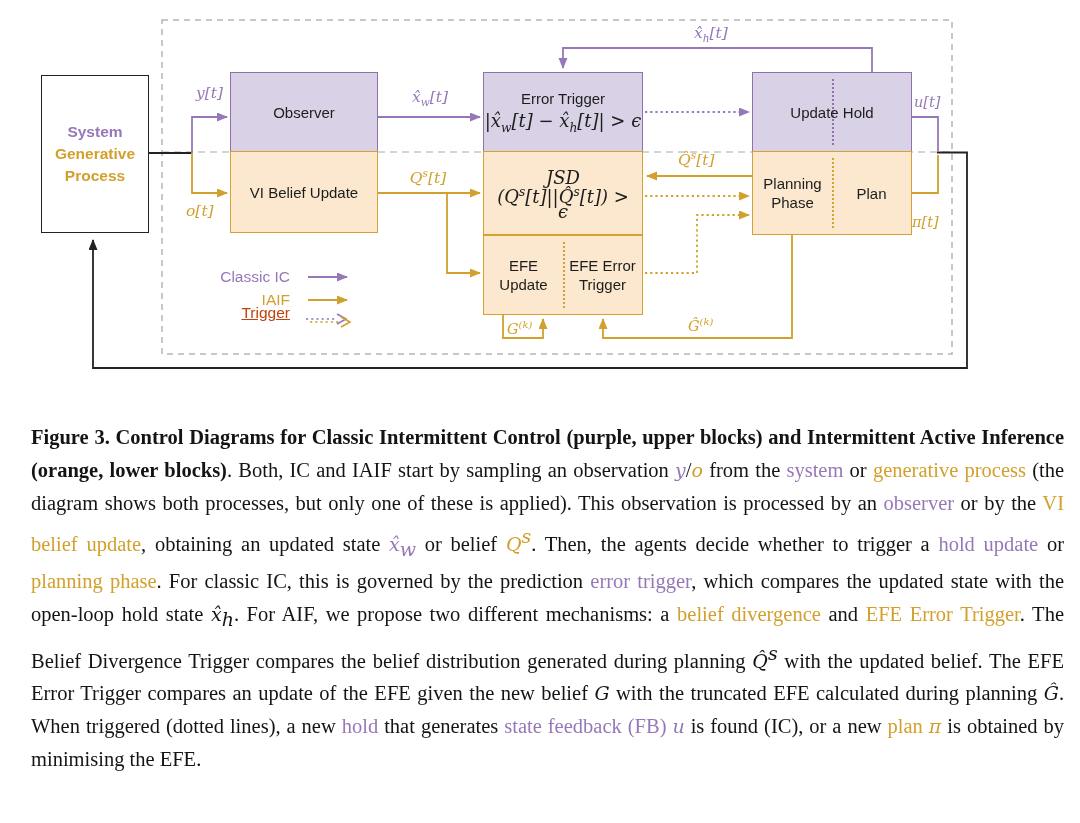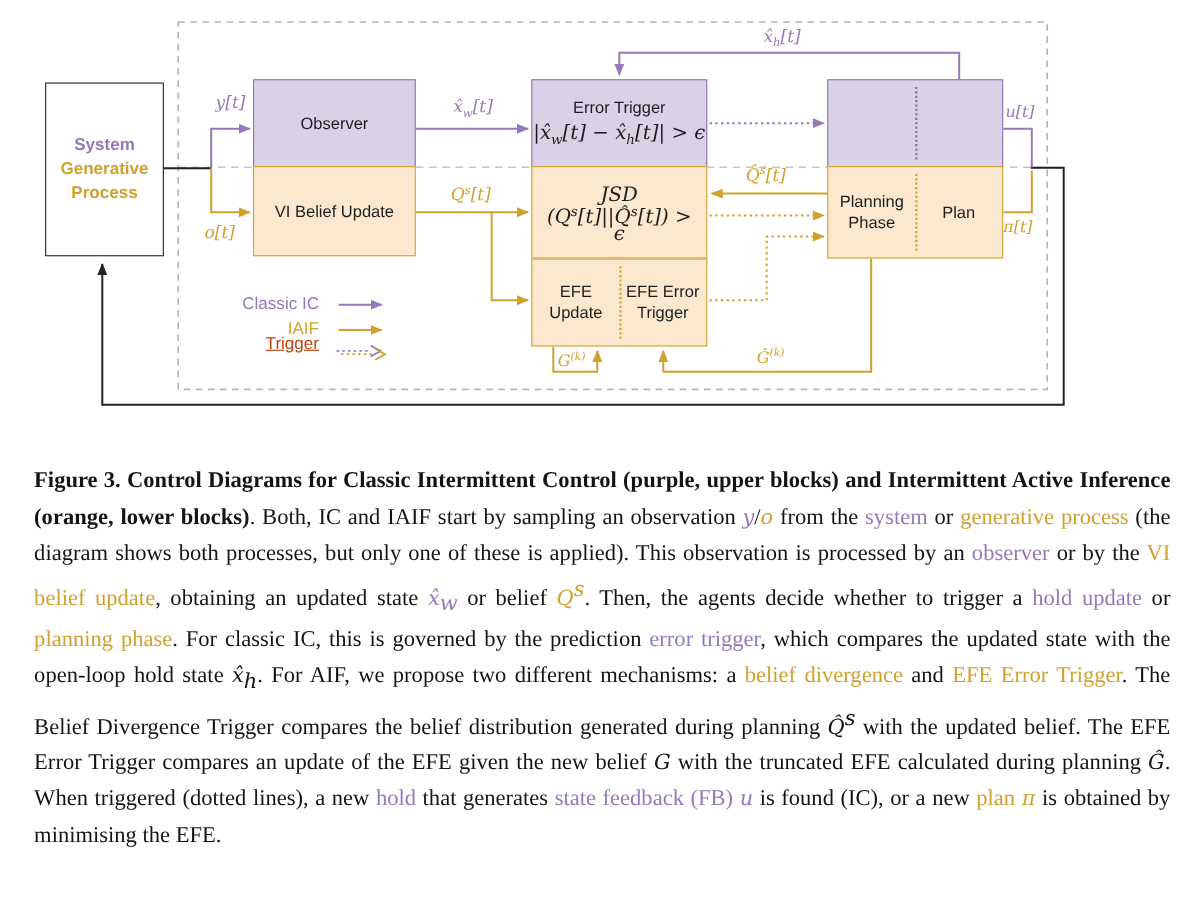--- a/index.html
+++ b/index.html
@@ -135,39 +135,40 @@
         <div class="efe-cols">
           <div class="efe-col">EFE Update</div>
           <div class="efe-col">EFE Error Trigger</div>
         </div>
       </div>
     </div>
 
     <div class="block b-purple" style="left:752px;top:72px;width:160px;height:80px;">
       <div class="divider-p"></div>
       <div class="cols">
+        <div class="col">Update Hold</div>
       </div>
     </div>
 
     <div class="block b-orange" style="left:752px;top:151px;width:160px;height:84px;">
       <div class="divider-o"></div>
       <div class="cols">
         <div class="col">Planning Phase</div>
         <div class="col">Plan</div>
       </div>
     </div>
 
     <div class="mathlbl" style="left:196px;top:84px;"><span class="c-p i">y[t]</span></div>
     <div class="mathlbl" style="left:186px;top:202px;"><span class="c-o i">o[t]</span></div>
     <div class="mathlbl" style="left:400px;top:88px;width:60px;text-align:center;"><span class="c-p i">x̂</span><sub class="c-p i">w</sub><span class="c-p i">[t]</span></div>
     <div class="mathlbl" style="left:398px;top:167px;width:60px;text-align:center;"><span class="c-o i">Q</span><sup class="c-o i">s</sup><span class="c-o i">[t]</span></div>
     <div class="mathlbl" style="left:694px;top:24px;"><span class="c-p i">x̂</span><sub class="c-p i">h</sub><span class="c-p i">[t]</span></div>
     <div class="mathlbl" style="left:678px;top:149px;"><span class="c-o i">Q̂</span><sup class="c-o i">s</sup><span class="c-o i">[t]</span></div>
     <div class="mathlbl" style="left:914px;top:94px;font-size:14.5px;"><span class="c-p i">u[t]</span></div>
-    <div class="mathlbl" style="left:912px;top:199px;font-size:14.5px;"><span class="c-o i">π[t]</span></div>
+    <div class="mathlbl" style="left:912px;top:214px;font-size:14.5px;"><span class="c-o i">π[t]</span></div>
     <div class="mathlbl" style="left:507px;top:319px;font-size:14.5px;"><span class="c-o i">G</span><sup class="c-o i">(k)</sup></div>
     <div class="mathlbl" style="left:688px;top:316px;font-size:14.5px;"><span class="c-o i">Ĝ</span><sup class="c-o i">(k)</sup></div>
 
     <div class="legend-label c-p" style="top:268px;">Classic IC</div>
     <div class="legend-label c-o" style="top:291px;">IAIF</div>
     <div class="legend-label" style="top:304px;color:#c2410c;text-decoration:underline;">Trigger</div>
   </div>
 
   <p class="caption"><span class="b">Figure 3. Control Diagrams for Classic Intermittent Control (purple, upper blocks) and Intermittent Active Inference (orange, lower blocks)</span><span>. Both, IC and IAIF start by sampling an observation </span><span class="c-p i">y</span><span>/</span><span class="c-o i">o</span><span> from the </span><span class="c-p">system</span><span> or </span><span class="c-o">generative process</span><span> (the diagram shows both processes, but only one of these is applied). This observation is processed by an </span><span class="c-p">observer</span><span> or by the </span><span class="c-o">VI belief update</span><span>, obtaining an updated state </span><span class="c-p i">x̂</span><sub class="c-p i">w</sub><span> or belief </span><span class="c-o i">Q</span><sup class="c-o i">s</sup><span>. Then, the agents decide whether to trigger a </span><span class="c-p">hold update</span><span> or </span><span class="c-o">planning phase</span><span>. For classic IC, this is governed by the prediction </span><span class="c-p">error trigger</span><span>, which compares the updated state with the open-loop hold state </span><span class="i">x̂</span><sub class="i">h</sub><span>. For AIF, we propose two different mechanisms: a </span><span class="c-o">belief divergence</span><span> and </span><span class="c-o">EFE Error Trigger</span><span>. The Belief Divergence Trigger compares the belief distribution generated during planning </span><span class="i">Q̂</span><sup class="i">s</sup><span> with the updated belief. The EFE Error Trigger compares an update of the EFE given the new belief </span><span class="i">G</span><span> with the truncated EFE calculated during planning </span><span class="i">Ĝ</span><span>. When triggered (dotted lines), a new </span><span class="c-p">hold</span><span> that generates </span><span class="c-p">state feedback (FB) </span><span class="c-p i">u</span><span> is found (IC), or a new </span><span class="c-o">plan </span><span class="c-o i">π</span><span> is obtained by minimising the EFE.</span></p>
 </div>

